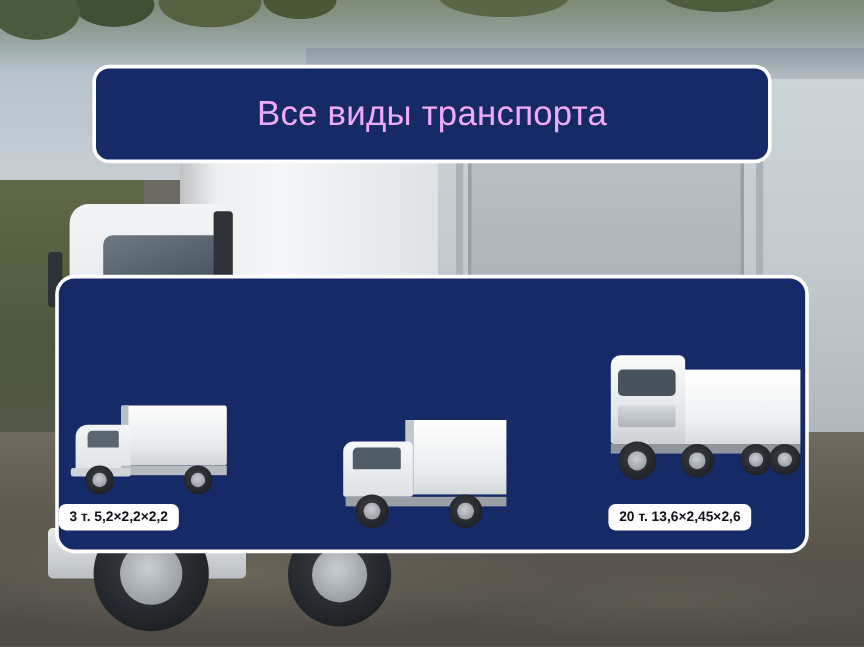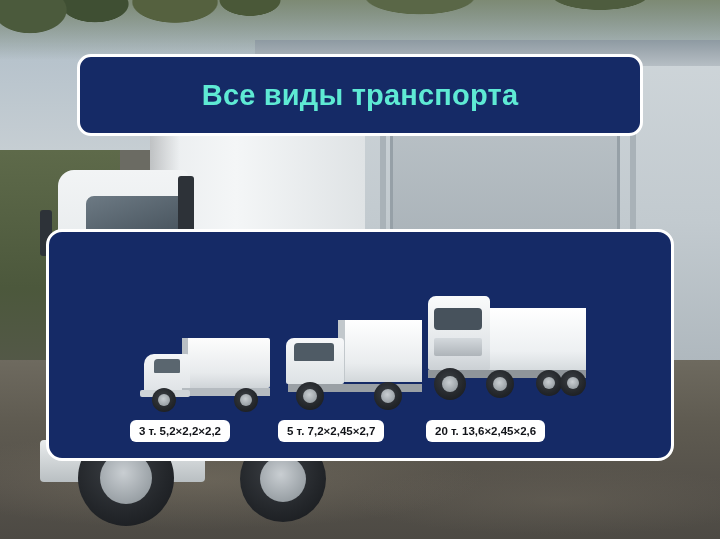--- a/index.html
+++ b/index.html
@@ -112,37 +112,37 @@
 
   
   .banner {
     position: absolute; left: 77px; top: 54px; width: 566px; height: 82px;
     background: #152a66;
     border: 3px solid #ffffff;
     border-radius: 14px;
     display: flex; align-items: center; justify-content: center;
   }
   .banner-title {
-    color: #5eead4;
+    color: #f0abfc;
     font-size: 29px;
-    font-weight: bold;
+    font-weight: normal;
     letter-spacing: .2px;
     white-space: nowrap;
   }
 
   
   .panel {
     position: absolute; left: 46px; top: 229px; width: 628px; height: 232px;
     background: #152a66;
     border: 3px solid #ffffff;
     border-radius: 16px;
   }
   .vehicles {
     position: absolute; inset: 0;
-    display: flex; align-items: flex-end; justify-content: center;
+    display: flex; align-items: flex-end; justify-content: space-between;
     padding: 14px 16px 16px 0;
   }
   .vehicle {
     position: relative;
     width: 148px; height: 100%;
     display: flex; flex-direction: column; justify-content: flex-end; align-items: center;
   }
   .vehicle-art {
     position: relative;
     width: 148px;
@@ -285,21 +285,20 @@
             <div class="box-edge"></div>
             <div class="cab"></div>
             <div class="win"></div>
             <div class="chassis"></div>
             <div class="wheel" style="left:14px;top:62px;width:28px;height:28px;"></div>
             <div class="wheel-hub" style="left:21px;top:69px;width:14px;height:14px;"></div>
             <div class="wheel" style="left:92px;top:62px;width:28px;height:28px;"></div>
             <div class="wheel-hub" style="left:99px;top:69px;width:14px;height:14px;"></div>
           </div>
         </div>
-        <div class="spec-label">5 т. 7,2×2,45×2,7</div>
       </div>
 
 
       <div class="vehicle">
         <div class="vehicle-art">
           <div class="v4">
             <div class="trailer"></div>
             <div class="cab"></div>
             <div class="win"></div>
             <div class="grille"></div>

